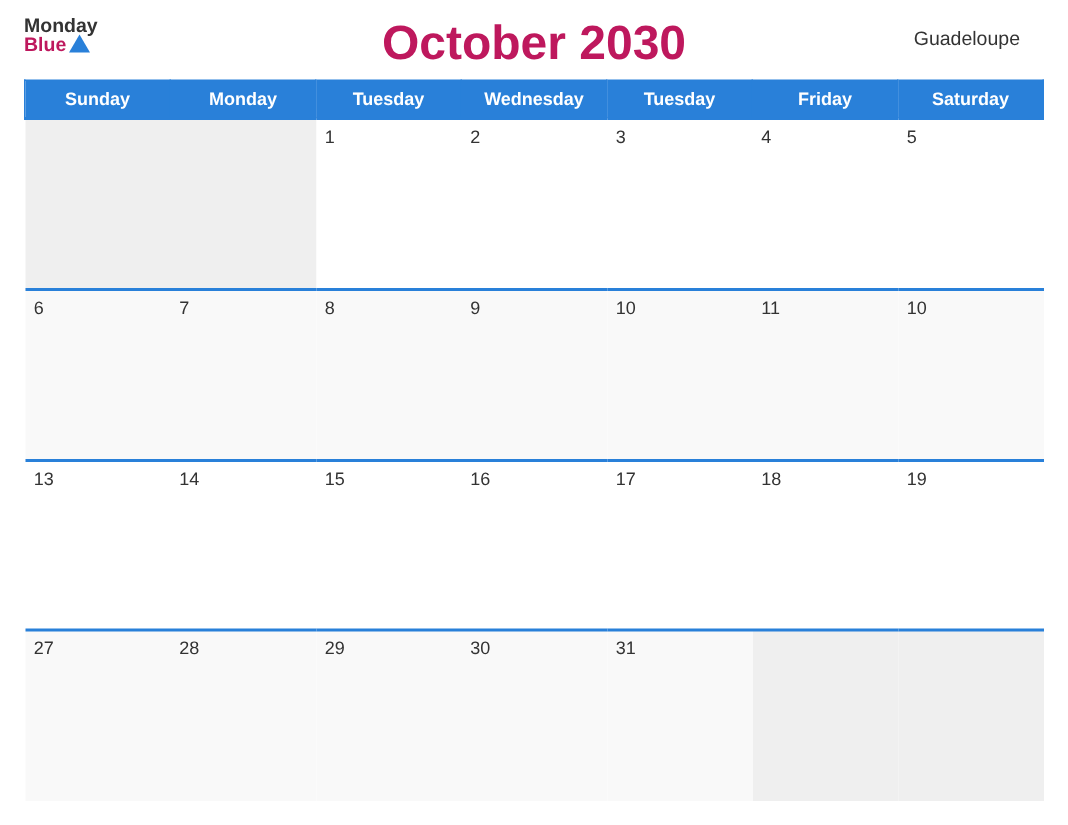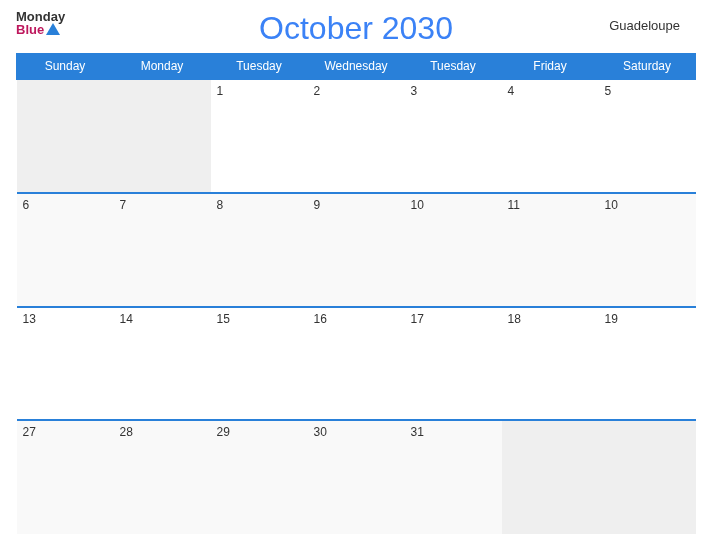--- a/index.html
+++ b/index.html
@@ -59,22 +59,22 @@
       top: -1px;
     }
 
     .logo-row {
       display: flex;
       align-items: center;
     }
 
     .month-title {
       font-size: 32px;
-      color: #3b82f6;
-      font-weight: normal;
+      color: #be185d;
+      font-weight: bold;
       text-align: center;
     }
 
     .region-label {
       position: absolute;
       right: 16px;
       top: 8px;
       font-size: 13px;
       color: #333;
     }
@@ -82,21 +82,21 @@
     .calendar {
       width: 100%;
       border-collapse: collapse;
       flex: 1;
     }
 
     .calendar thead tr th {
       background-color: #2980d9;
       color: #fff;
       font-size: 12px;
-      font-weight: normal;
+      font-weight: bold;
       padding: 5px 4px;
       text-align: center;
       border: 1px solid #2980d9;
     }
 
     .calendar tbody tr td {
       border-top: 2px solid #2980d9;
       border-left: none;
       border-right: none;
       border-bottom: none;

